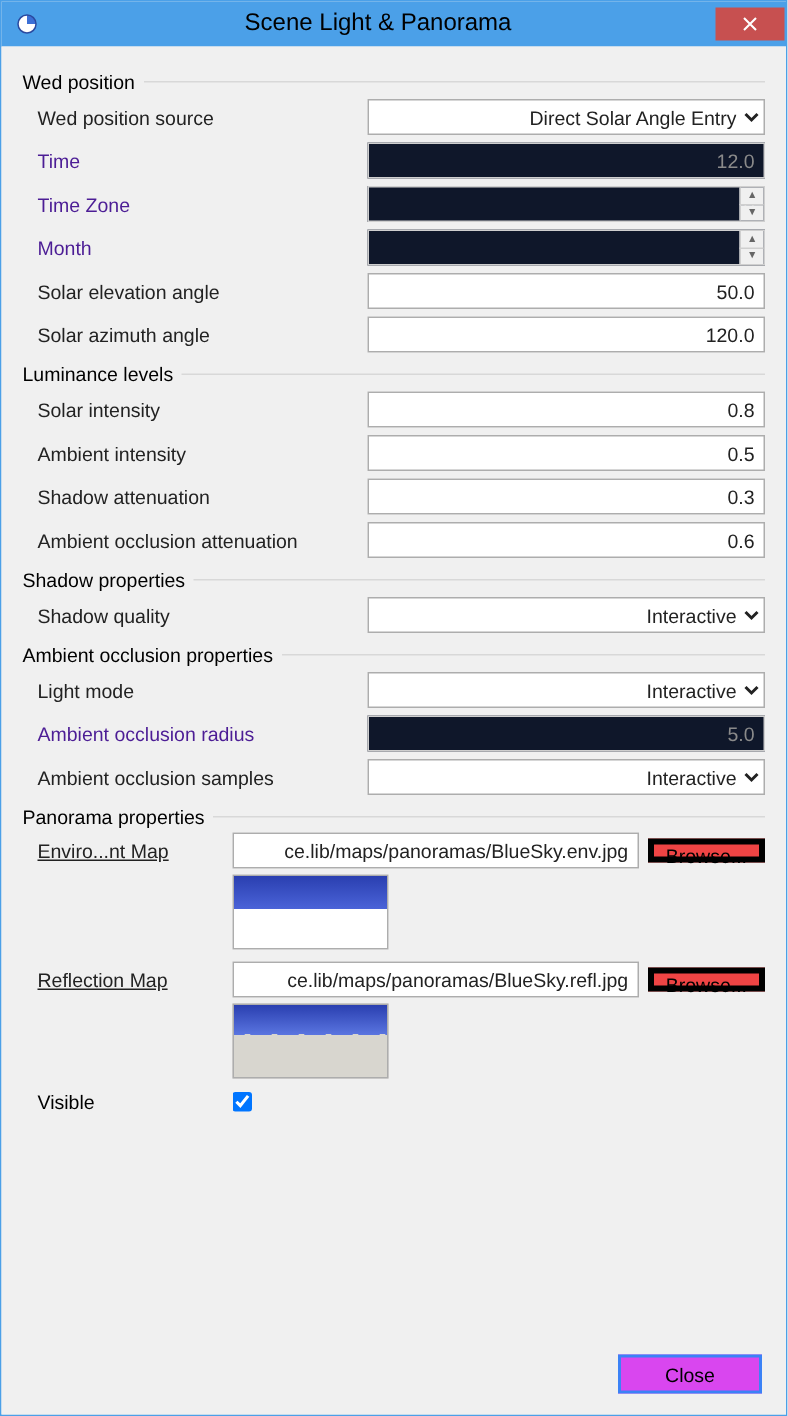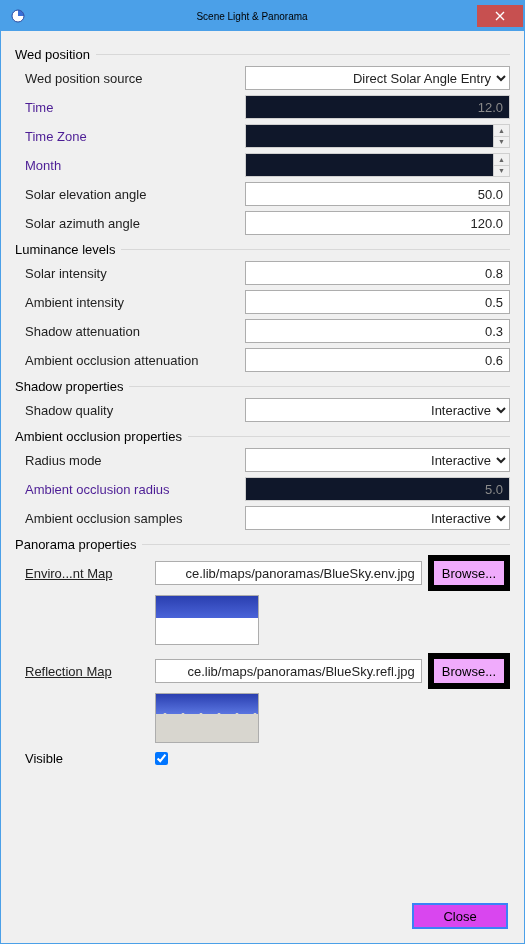--- a/index.html
+++ b/index.html
@@ -1,20 +1,20 @@
 <!DOCTYPE html>
 <html><head>
 <meta charset="utf-8">
 <style>
   * { box-sizing: border-box; margin: 0; padding: 0; }
   html, body { width: 525px; height: 944px; font-family: "Segoe UI", Tahoma, sans-serif; font-size: 13px; background: #eef0f2; }
   .window { width: 525px; height: 944px; border: 1px solid #4ba0e8; display: flex; flex-direction: column; }
   .titlebar { height: 30px; background: #4ba0e8; display: flex; align-items: center; color: #000; position: relative; }
   .titlebar .icon { width: 18px; height: 18px; margin-left: 8px; display: flex; align-items: center; justify-content: center; }
-  .titlebar .title { flex: 1; text-align: center; font-size: 10px; color: #000; }
+  .titlebar .title { flex: 1; text-align: center; font-size: 16px; color: #000; }
   .titlebar .close { width: 46px; height: 22px; background: #c75050; color: #fff; display: flex; align-items: center; justify-content: center; font-size: 13px; margin-right: 1px; cursor: pointer; }
   .body { flex: 1; background: #f0f0f0; padding: 10px 14px 14px 14px; overflow: hidden; position: relative; }
 
   .group { margin-top: 6px; }
   .group-line { display: flex; align-items: center; }
   .group-line .gt { white-space: nowrap; padding-right: 6px; }
   .group-line .hr { flex: 1; border-top: 1px solid #d8d8d8; height: 0; }
 
   .row { display: flex; align-items: center; margin: 3px 0 3px 10px; min-height: 26px; }
   .row .label { width: 220px; padding-right: 6px; color: #222; }
@@ -29,22 +29,22 @@
   select { padding: 0 2px 0 4px; }
   .spin-wrap { position: relative; }
   .spin-wrap .spin { position: absolute; right: 1px; top: 1px; bottom: 1px; width: 16px; display: flex; flex-direction: column; }
   .spin-wrap .spin div { flex:1; background: #f0f0f0; border-left:1px solid #cfcfcf; display:flex; align-items:center; justify-content:center; font-size:7px; color:#666; }
   .spin-wrap .spin div:first-child { border-bottom:1px solid #cfcfcf; }
 
   .pano-row { display: flex; align-items: center; margin: 3px 0 3px 10px; }
   .pano-row .plabel { width: 130px; text-decoration: underline; color: #222; }
   .pano-row .pinput { flex: 1; margin-right: 6px; }
   .pano-row button, .footer button {
-    height: 36px; font-family: inherit; font-size: 13px;
-    border: 6px solid #000000; background: #f0abfc; padding: 0 8px; cursor: pointer;
+    height: 16px; font-family: inherit; font-size: 13px;
+    border: 4px solid #000000; background: #ef4444; padding: 0 8px; cursor: pointer;
   }
   .preview { margin: 4px 0 8px 140px; width: 104px; height: 50px; border: 1px solid #adadad; background: #fff; position: relative; overflow: hidden; }
   .preview.sky::before { content:""; position:absolute; left:0; right:0; top:0; height:22px; background: linear-gradient(#2a3fb0,#4a63d8); }
   .preview.sky::after { content:""; position:absolute; left:0; right:0; top:18px; height:10px; background: radial-gradient(ellipse at 50% 100%, #fff 40%, transparent 42%) 0 0/20px 10px repeat-x; }
   .preview.refl { background:#d8d6cf; }
   .preview.refl::before { content:""; position:absolute; left:0; right:0; top:0; height:20px; background: linear-gradient(#2a3fb0,#5a75e0); }
   .preview.refl::after { content:""; position:absolute; left:0; right:0; top:16px; height:8px; background: radial-gradient(ellipse at 50% 100%, #d8d6cf 40%, transparent 42%) 0 0/18px 8px repeat-x; }
 
   .vis-row { display:flex; align-items:center; margin: 6px 0 0 10px; }
   .vis-row .vlabel { width: 130px; }
@@ -152,21 +152,21 @@
           <div class="ctrl"><select><option>Interactive</option></select></div>
         </div>
     </div>
 
     <div class="group">
       <div class="group-line">
           <span class="gt">Ambient occlusion properties</span>
           <span class="hr"></span>
         </div>
       <div class="row">
-          <div class="label">Radius mode</div>
+          <div class="label">Light mode</div>
           <div class="ctrl"><select><option>Interactive</option></select></div>
         </div>
       <div class="row">
           <div class="label dis">Ambient occlusion radius</div>
           <div class="ctrl"><input type="text" class="dis" disabled="" value="5.0" style=""></div>
         </div>
       <div class="row">
           <div class="label">Ambient occlusion samples</div>
           <div class="ctrl"><select><option>Interactive</option></select></div>
         </div>

